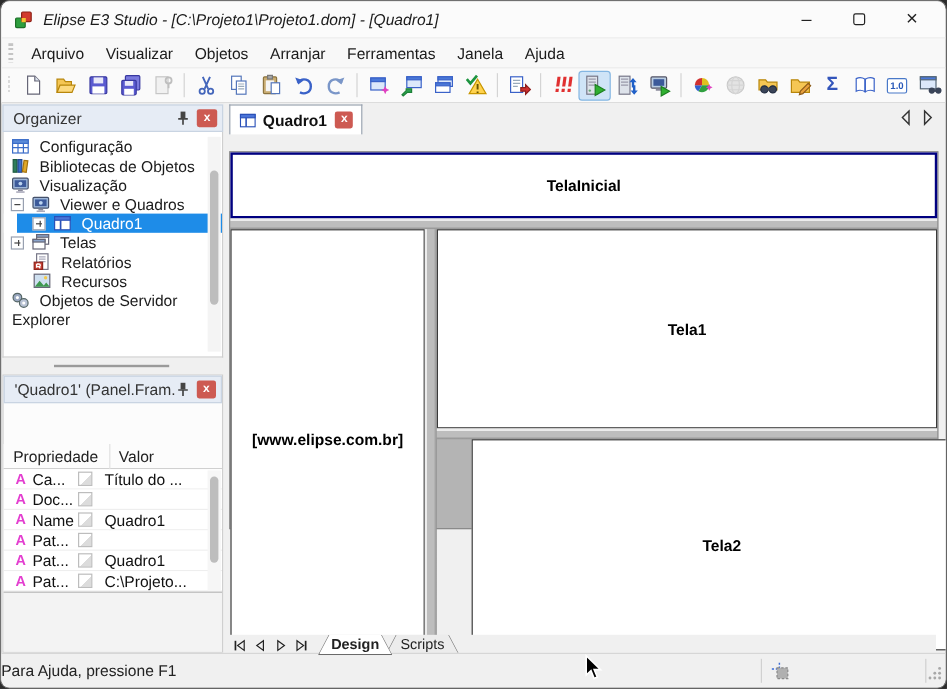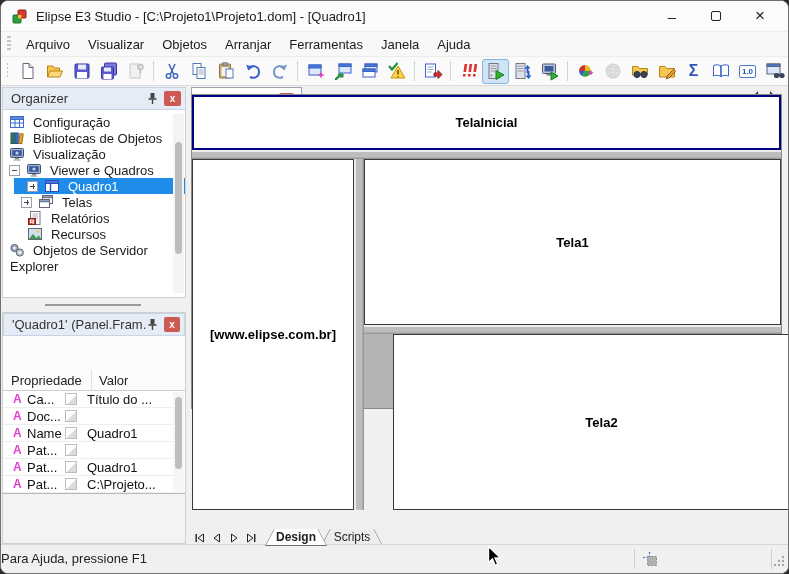--- a/index.html
+++ b/index.html
@@ -1,21 +1,21 @@
 <!DOCTYPE html>
 <html><head>
 <meta charset="utf-8">
 <style>
   * { margin:0; padding:0; box-sizing:border-box; }
   html,body { width:789px; height:574px; background:#2b2b2b; font-family:"Liberation Sans", sans-serif; }
   .window { position:relative; width:789px; height:574px; background:#f0f0f0; border:1px solid #707070; border-radius:8px; overflow:hidden; }
 
   
   .titlebar { position:relative; height:30px; background:#fbfbfb; display:flex; align-items:center; padding:0 0 0 10px; }
-  .titlebar .title { font-size:13px; color:#1b1b1b; margin-left:8px; white-space:nowrap; }
+  .titlebar .title { font-size:13px; color:#1b1b1b; margin-left:8px; white-space:nowrap;font-style:italic; }
   .win-controls { position:absolute; right:6px; top:0; height:30px; display:flex; }
   .wc { width:44px; height:30px; display:flex; align-items:center; justify-content:center; color:#222; font-size:15px; }
   .wc .maxbox { width:10px; height:10px; border:1.2px solid #222; border-radius:2px; }
 
   
   .menubar { height:25px; background:#f8f8f8; display:flex; align-items:center; padding-left:4px; border-top:1px solid #ececec; }
   .vgrip { width:4px; height:16px; margin:0 6px 0 2px; background:repeating-linear-gradient(180deg,#c4c4c4 0 2px,transparent 2px 4px); }
   .menu-item { font-size:13px; color:#1b1b1b; padding:3px 9px; border-radius:3px; }
 
   
@@ -75,21 +75,21 @@
 
   .v-dock-split { position:absolute; left:186px; top:0; width:4px; height:100%; background:#f0f0f0; }
 
   
   .editor { position:absolute; left:190px; top:0; right:0; height:100%; background:#f0f0f0; }
   .doc-tabbar { position:relative; height:26px; }
   .doc-tab { position:absolute; left:0; top:1px; height:25px; background:#fff; border:1px solid #9aa4b0; border-bottom:none; display:flex; align-items:center; padding:0 7px; gap:5px; }
   .doc-tab .dlabel { font-size:13px; font-weight:bold; color:#111; }
   .tab-arrows { position:absolute; right:10px; top:5px; display:flex; gap:10px; }
 
-  .canvas { position:absolute; left:0; top:8px; width:591px; height:315px; background:#b4b4b4; border:1px solid #8a8a8a; }
+  .canvas { position:absolute; left:0; top:40px; width:591px; height:315px; background:#b4b4b4; border:1px solid #8a8a8a; }
   .frame { position:absolute; background:#fff; border:1px solid #3a3a3a; display:flex; align-items:center; justify-content:center; font-size:13px; font-weight:bold; color:#000; }
   .f-top { left:0; top:0; width:589px; height:55px; border:2px solid #000080; }
   .sp-h { position:absolute; background:linear-gradient(180deg,#ececec 0 2px,#bdbdbd 2px 75%,#8f8f8f); }
   .sp-v { position:absolute; background:linear-gradient(90deg,#ececec 0 2px,#bdbdbd 2px 75%,#8f8f8f); }
   .f-left { left:0; top:64px; width:162px; height:351px; }
   .f-t1 { left:172px; top:64px; width:417px; height:166px; }
   .f-t2 { left:172px; top:239px; width:417px; height:176px;margin-left:29px; }
 
   .sheet-strip { position:absolute; left:0; top:443px; right:8px; height:17px; display:flex; align-items:center; background:#f0f0f0; }
   .nav-btn { width:17px; display:flex; align-items:center; justify-content:center; }
@@ -400,21 +400,21 @@
           </div>
           <div class="trow selected" style="padding-left:24px">
             <span class="exp plus"></span>
             <svg class="ticon" viewBox="0 0 16 16">
                 <rect x="1.5" y="2.5" width="13" height="11" fill="#fff" stroke="#2a50b8"></rect>
                 <rect x="1.5" y="2.5" width="13" height="3" fill="#4a74d8" stroke="#2a50b8"></rect>
                 <path d="M6.5 5.5v8" stroke="#2a50b8" stroke-width="1.4"></path>
               </svg>
             <span class="lab">Quadro1</span>
           </div>
-          <div class="trow" style="padding-left:18px">
+          <div class="trow" style="padding-left:6px">
             <span class="exp plus"></span>
             <svg class="ticon" viewBox="0 0 16 16">
                 <rect x="4.5" y="1.5" width="10" height="8" fill="#fff" stroke="#667"></rect>
                 <rect x="4.5" y="1.5" width="10" height="2.2" fill="#8aa4cc" stroke="#667"></rect>
                 <rect x="1.5" y="5.5" width="10" height="8" fill="#fff" stroke="#667"></rect>
                 <rect x="1.5" y="5.5" width="10" height="2.2" fill="#8aa4cc" stroke="#667"></rect>
               </svg>
             <span class="lab">Telas</span>
           </div>
           <div class="trow" style="padding-left:24px">

